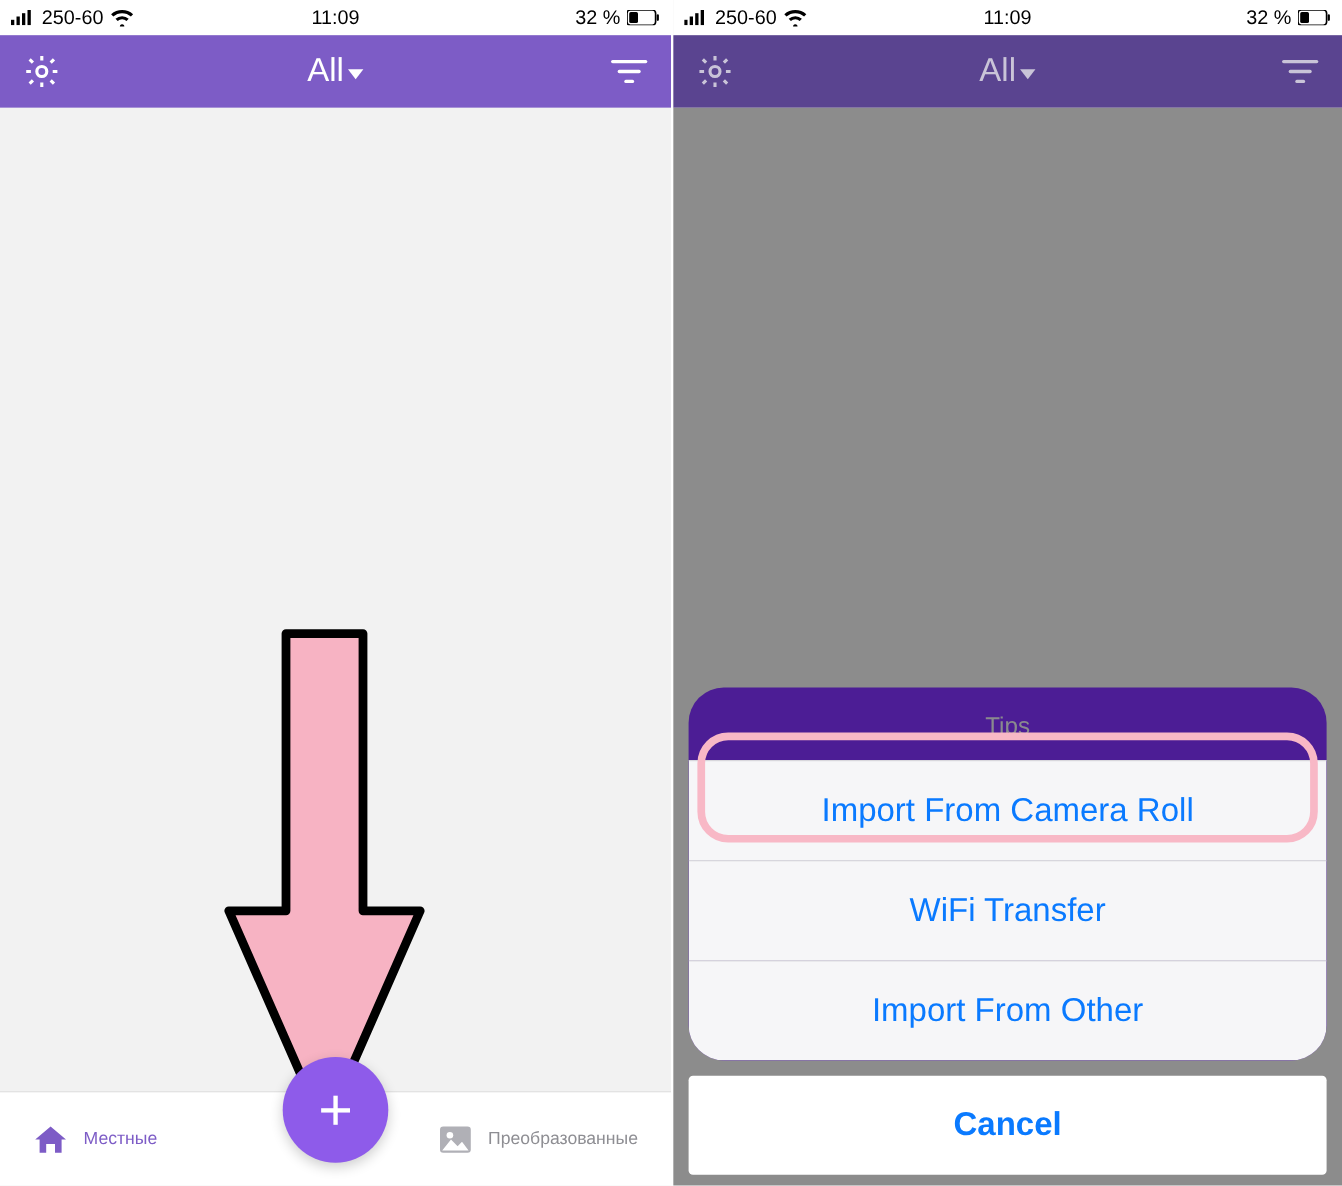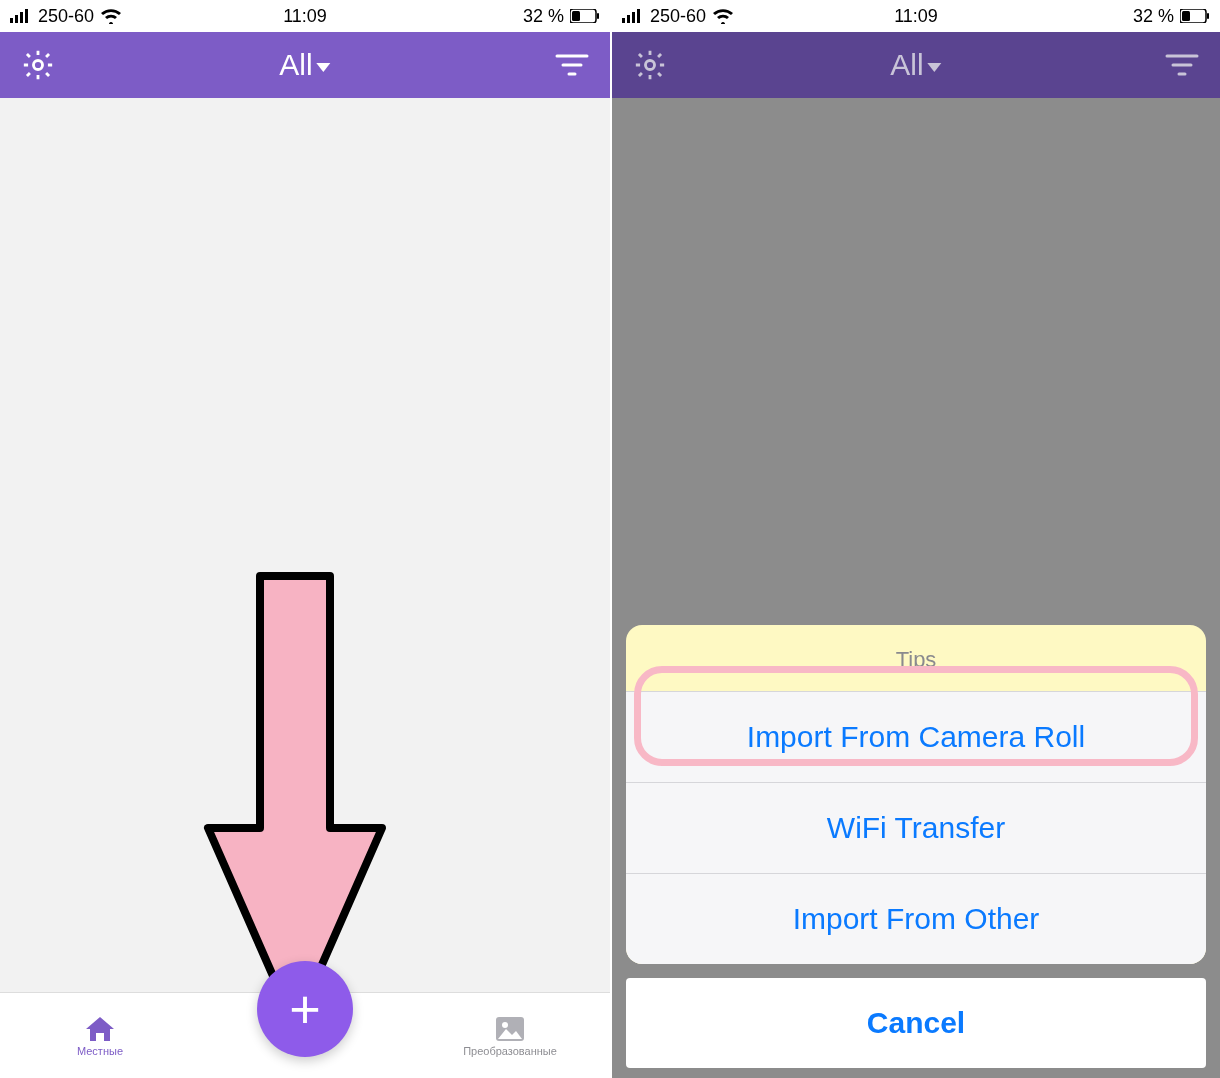--- a/index.html
+++ b/index.html
@@ -76,24 +76,24 @@
     background: #fff;
     border-top: 1px solid #ddd;
     display: flex;
     align-items: center;
     justify-content: space-between;
     position: relative;
     padding: 0 30px 0 30px;
   }
   .tab-item {
     display: flex;
-    flex-direction: column;
-    align-items: center;
-    gap: 2px;
-    font-size: 11px;
+    flex-direction: row;
+    align-items: center;
+    gap: 14px;
+    font-size: 16px;
     color: #8e8e93;
     min-width: 140px;
   }
   .tab-item.active { color: #7d5cc6; }
   .tab-item .t-icon { width: 32px; height: 28px; }
   .fab {
     width: 96px;
     height: 96px;
     border-radius: 50%;
     background: #8e5bea;
@@ -130,22 +130,22 @@
   .action-sheet {
     position: absolute;
     left: 14px;
     right: 14px;
     bottom: 10px;
     display: flex;
     flex-direction: column;
     gap: 14px;
   }
   .sheet-group {
-    background: #fef9c3;
-    border-radius: 16px;
+    background: #4c1d95;
+    border-radius: 32px;
     overflow: hidden;
   }
   .sheet-title {
     text-align: center;
     color: #8a8a8e;
     font-size: 22px;
     padding: 22px 0 18px;
   }
   .sheet-item {
     text-align: center;

